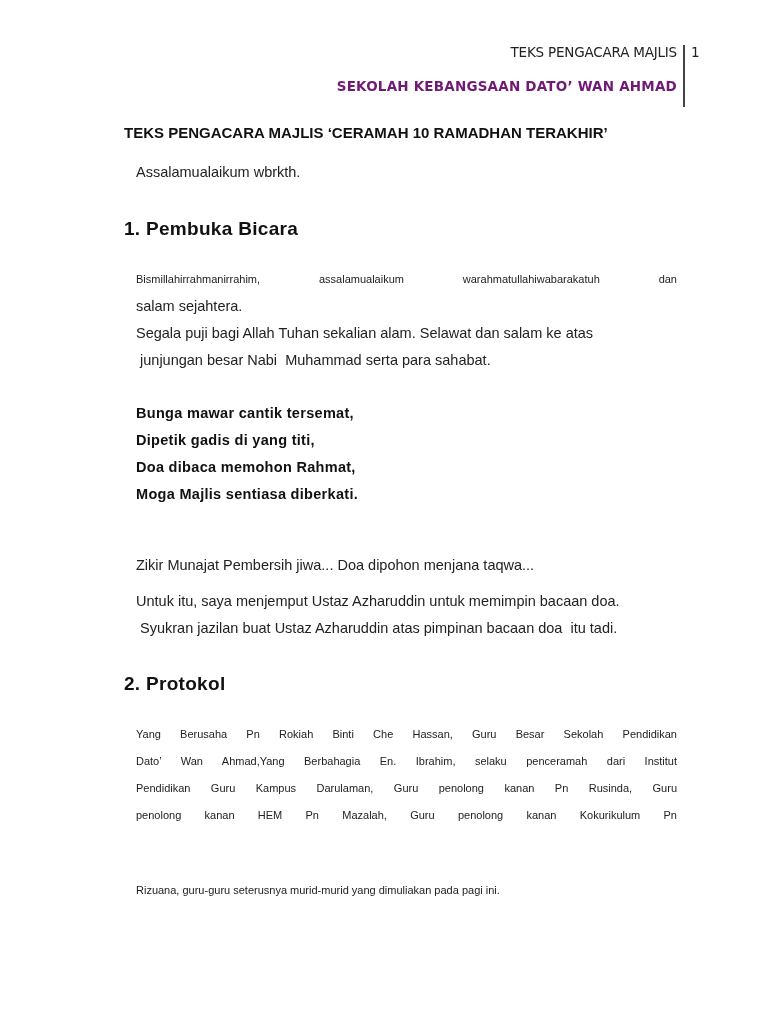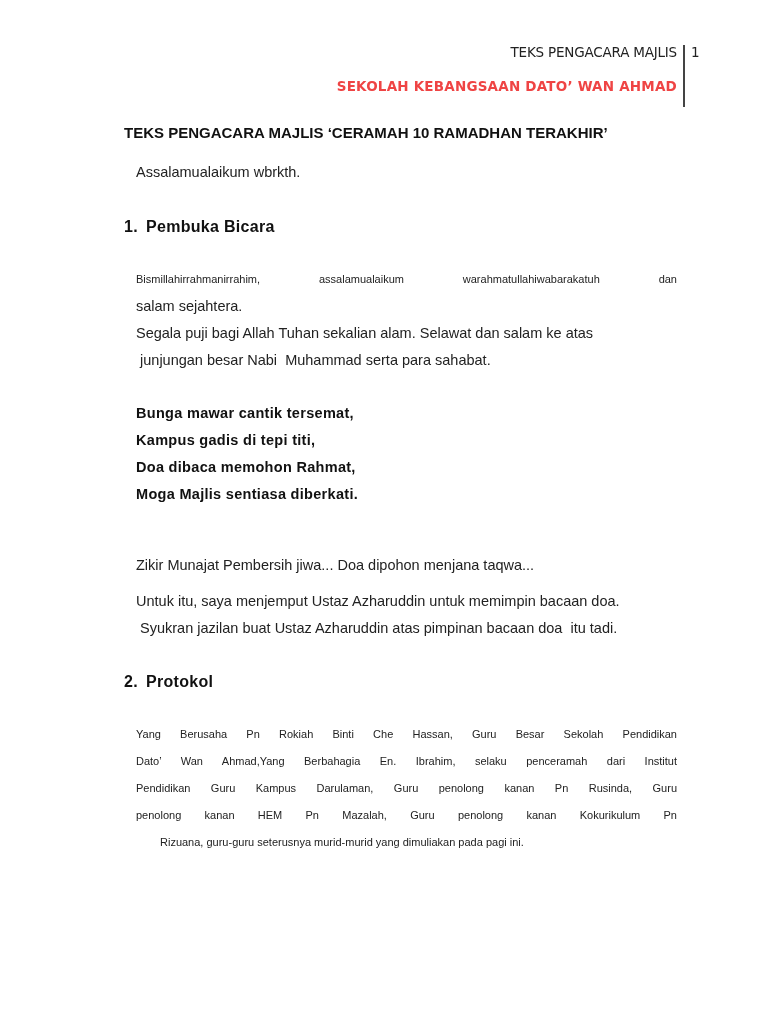--- a/index.html
+++ b/index.html
@@ -10,27 +10,27 @@
     }
     .abs { position: absolute; white-space: nowrap; }
     .hdr-title {
       right: 91px; top: 44px; font-family: "DejaVu Sans", sans-serif; font-size: 13.5px; color: #222;
       letter-spacing: -0.2px;
       text-align: right;
     }
     .hdr-pagenum { left: 691px; top: 44px; font-family: "DejaVu Sans", sans-serif; font-size: 13.5px; color: #222; }
     .hdr-rule { left: 683px; top: 45px; width: 1.5px; height: 62px; background: #444; }
     .hdr-school {
-      right: 91px; top: 78px; font-family: "DejaVu Sans", sans-serif; font-weight: bold; font-size: 13.5px; color: #ef4444;
+      right: 91px; top: 78px; font-family: "DejaVu Sans", sans-serif; font-weight: bold; font-size: 13.5px; color: #701a75;
       letter-spacing: 0.2px;
     }
     .doc-title { left: 124px; top: 124px; font-weight: bold; font-size: 15px; color: #111; letter-spacing: 0; }
     .p { font-size: 14.5px; color: #222; }
     .greet { left: 136px; top: 164px; }
-    .sec-head { font-weight: bold; font-size: 16px; color: #111; letter-spacing: 0.3px; }
+    .sec-head { font-weight: bold; font-size: 19px; color: #111; letter-spacing: 0.3px; }
     .sec1 { left: 124px; top: 218px; }
     .sec2 { left: 124px; top: 673px; }
     .num { display: inline-block; width: 22px; }
     .justify {
       position: absolute; left: 136px; width: 541px; font-size: 11px; color: #222;
       text-align: justify; text-align-last: justify; white-space: nowrap; line-height: 27px;
     }
     .justify.last { text-align-last: left; }
     .pantun { font-weight: bold; font-size: 14.5px; color: #111; letter-spacing: 0.3px; }
   </style>
@@ -49,30 +49,30 @@
 <div class="abs sec-head sec1">
   <span class="num">1.</span><span>Pembuka Bicara</span>
 </div>
 
 <div class="justify" style="top:266px;">Bismillahirrahmanirrahim,   assalamualaikum   warahmatullahiwabarakatuh   dan</div>
 <div class="abs p" style="left:136px; top:298px;">salam sejahtera.</div>
 <div class="abs p" style="left:136px; top:325px;">Segala puji bagi Allah Tuhan sekalian alam. Selawat dan salam ke atas</div>
 <div class="abs p" style="left:136px; top:352px; white-space:pre;"> junjungan besar Nabi  Muhammad serta para sahabat.</div>
 
 <div class="abs pantun" style="left:136px; top:405px;">Bunga mawar cantik tersemat,</div>
-<div class="abs pantun" style="left:136px; top:432px;">Kampus gadis di tepi titi,</div>
+<div class="abs pantun" style="left:136px; top:432px;">Dipetik gadis di yang titi,</div>
 <div class="abs pantun" style="left:136px; top:459px;">Doa dibaca memohon Rahmat,</div>
 <div class="abs pantun" style="left:136px; top:486px;">Moga Majlis sentiasa diberkati.</div>
 
 <div class="abs p" style="left:136px; top:540px;margin-top:17px;">Zikir Munajat Pembersih jiwa... Doa dipohon menjana taqwa...</div>
 
 <div class="abs p" style="left:136px; top:593px;">Untuk itu, saya menjemput Ustaz Azharuddin untuk memimpin bacaan doa.</div>
 <div class="abs p" style="left:136px; top:620px; white-space:pre;"> Syukran jazilan buat Ustaz Azharuddin atas pimpinan bacaan doa  itu tadi.</div>
 
 <div class="abs sec-head sec2">
   <span class="num">2.</span><span>Protokol</span>
 </div>
 
 <div class="justify" style="top:721px;">Yang Berusaha Pn Rokiah Binti Che Hassan, Guru Besar Sekolah Pendidikan</div>
 <div class="justify" style="top:748px;">Dato’ Wan Ahmad,Yang Berbahagia En. Ibrahim, selaku penceramah dari Institut</div>
 <div class="justify" style="top:775px;">Pendidikan Guru Kampus Darulaman, Guru penolong kanan Pn Rusinda, Guru</div>
 <div class="justify" style="top:802px;">penolong kanan HEM Pn Mazalah, Guru penolong kanan Kokurikulum Pn</div>
-<div class="justify last" style="top:829px;margin-left:24px;">Rizuana, guru-guru seterusnya murid-murid yang dimuliakan pada pagi ini.</div>
+<div class="justify last" style="top:877px;">Rizuana, guru-guru seterusnya murid-murid yang dimuliakan pada pagi ini.</div>
 
 </body></html>

